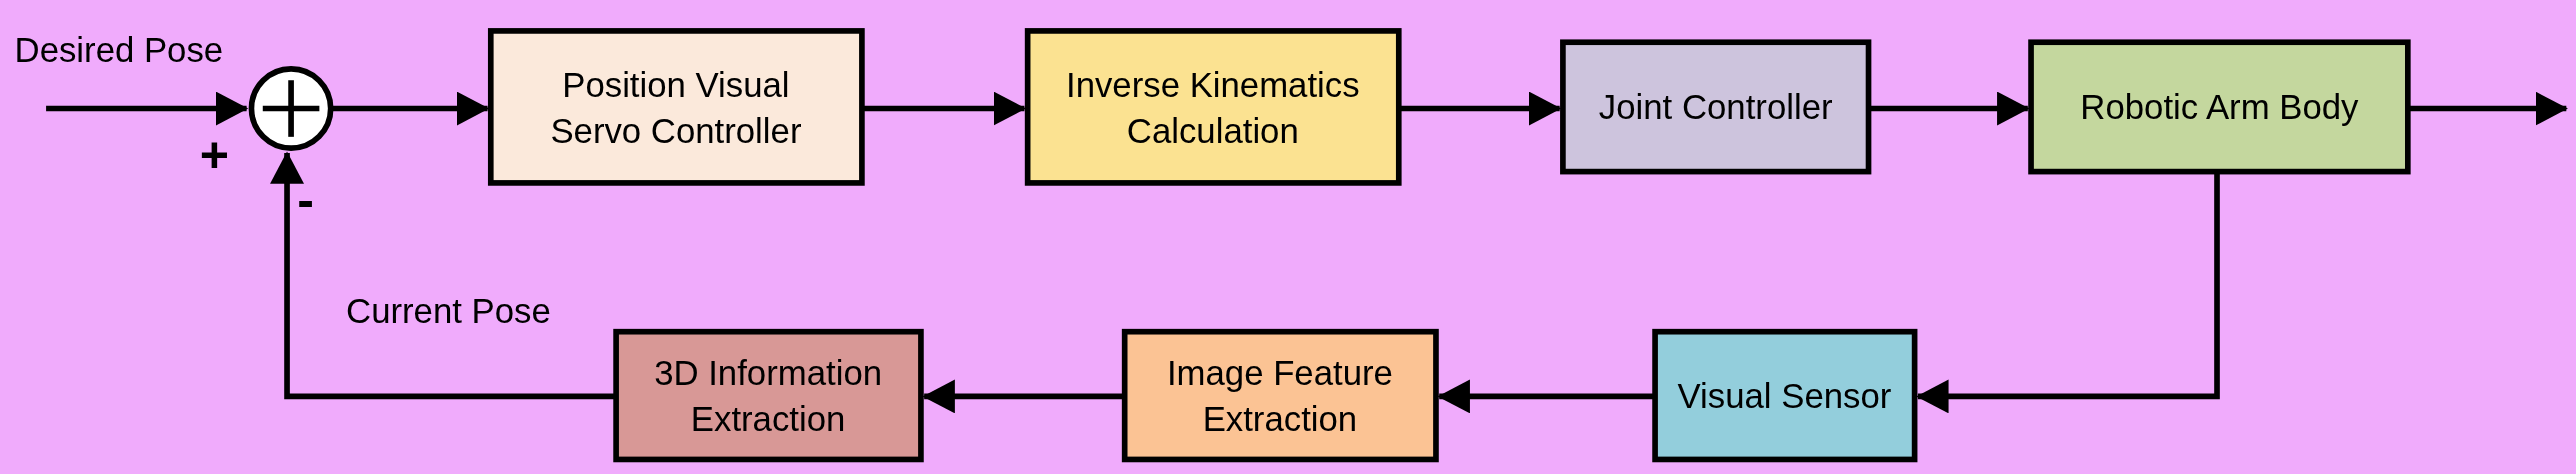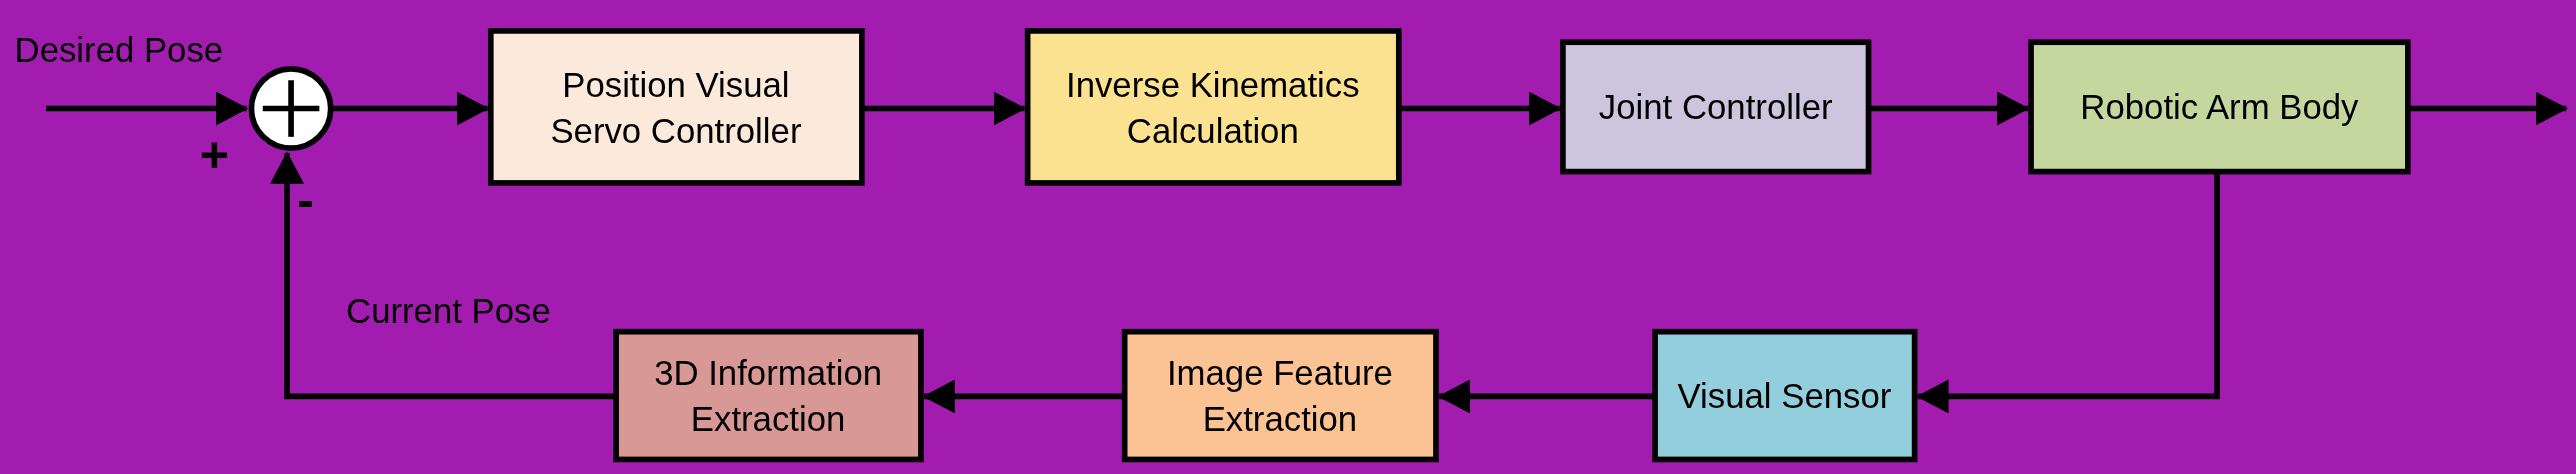--- a/index.html
+++ b/index.html
@@ -1,16 +1,16 @@
 <!DOCTYPE html>
 <html style="font-size:13px"><head>
 <meta charset="utf-8">
 <style>
   html, body { margin: 0; padding: 0; background: #FFFFFF; }
-  .stage { position: relative; width: 2576px; height: 475px; background: #a21caf; overflow: hidden; }
+  .stage { position: relative; width: 2576px; height: 475px; background: #f0abfc; overflow: hidden; }
   svg { display: block; }
   .box-label {
     font-family: "Liberation Sans", sans-serif;
     font-size: 43px;
     fill: #000000;
     text-anchor: middle;
   }
   .free-label {
     font-family: "Liberation Sans", sans-serif;
     font-size: 43px;

